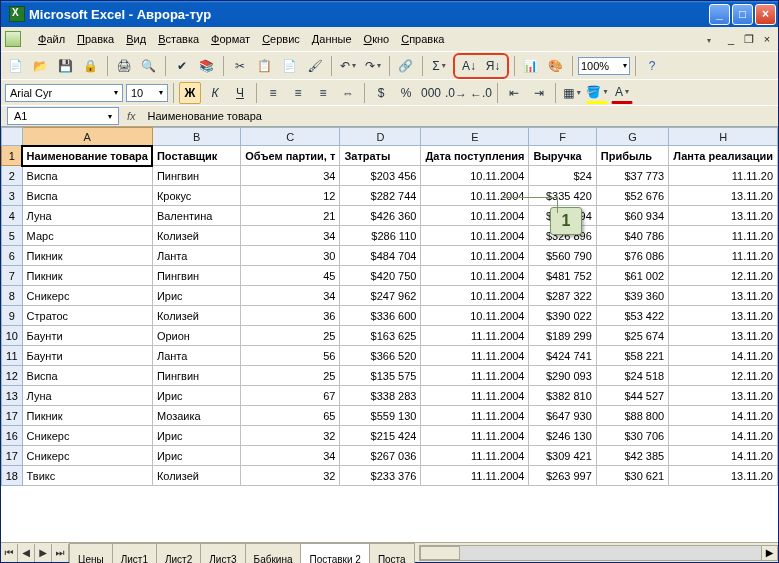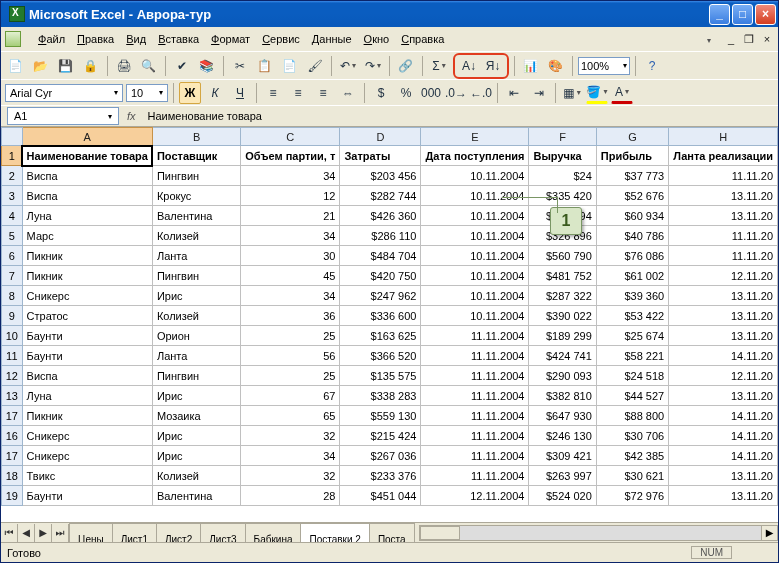--- a/index.html
+++ b/index.html
@@ -390,31 +390,20 @@
             <th>18</th>
             <td>Твикс</td>
             <td>Колизей</td>
             <td class="num">32</td>
             <td class="num">$233 376</td>
             <td class="num">11.11.2004</td>
             <td class="num">$263 997</td>
             <td class="num">$30 621</td>
             <td class="num">13.11.20</td>
           </tr>
-          <tr>
-            <th>19</th>
-            <td>Баунти</td>
-            <td>Валентина</td>
-            <td class="num">28</td>
-            <td class="num">$451 044</td>
-            <td class="num">12.11.2004</td>
-            <td class="num">$524 020</td>
-            <td class="num">$72 976</td>
-            <td class="num">13.11.20</td>
-          </tr>
         </tbody>
     </table>
     <div class="callout">
       <div class="callout-line"></div>
       <div class="callout-box">1</div>
     </div>
   </div>
 
   <div class="tabs-bar">
     <div class="nav-btns">
@@ -431,20 +420,14 @@
         <div class="tab">Бабкина</div>
         <div class="tab active">Поставки 2</div>
         <div class="tab">Поста</div>
       </div>
     <div class="hscroll">
       <div class="thumb"></div>
       <div class="rbtn">▶</div>
     </div>
   </div>
 
-  <div class="statusbar">
-    <span>Готово</span>
-    <div class="spacer"></div>
-    <span class="cell">NUM</span>
-    <span style="width:40px"></span>
-  </div>
 
 </div>
 
 </body></html>

